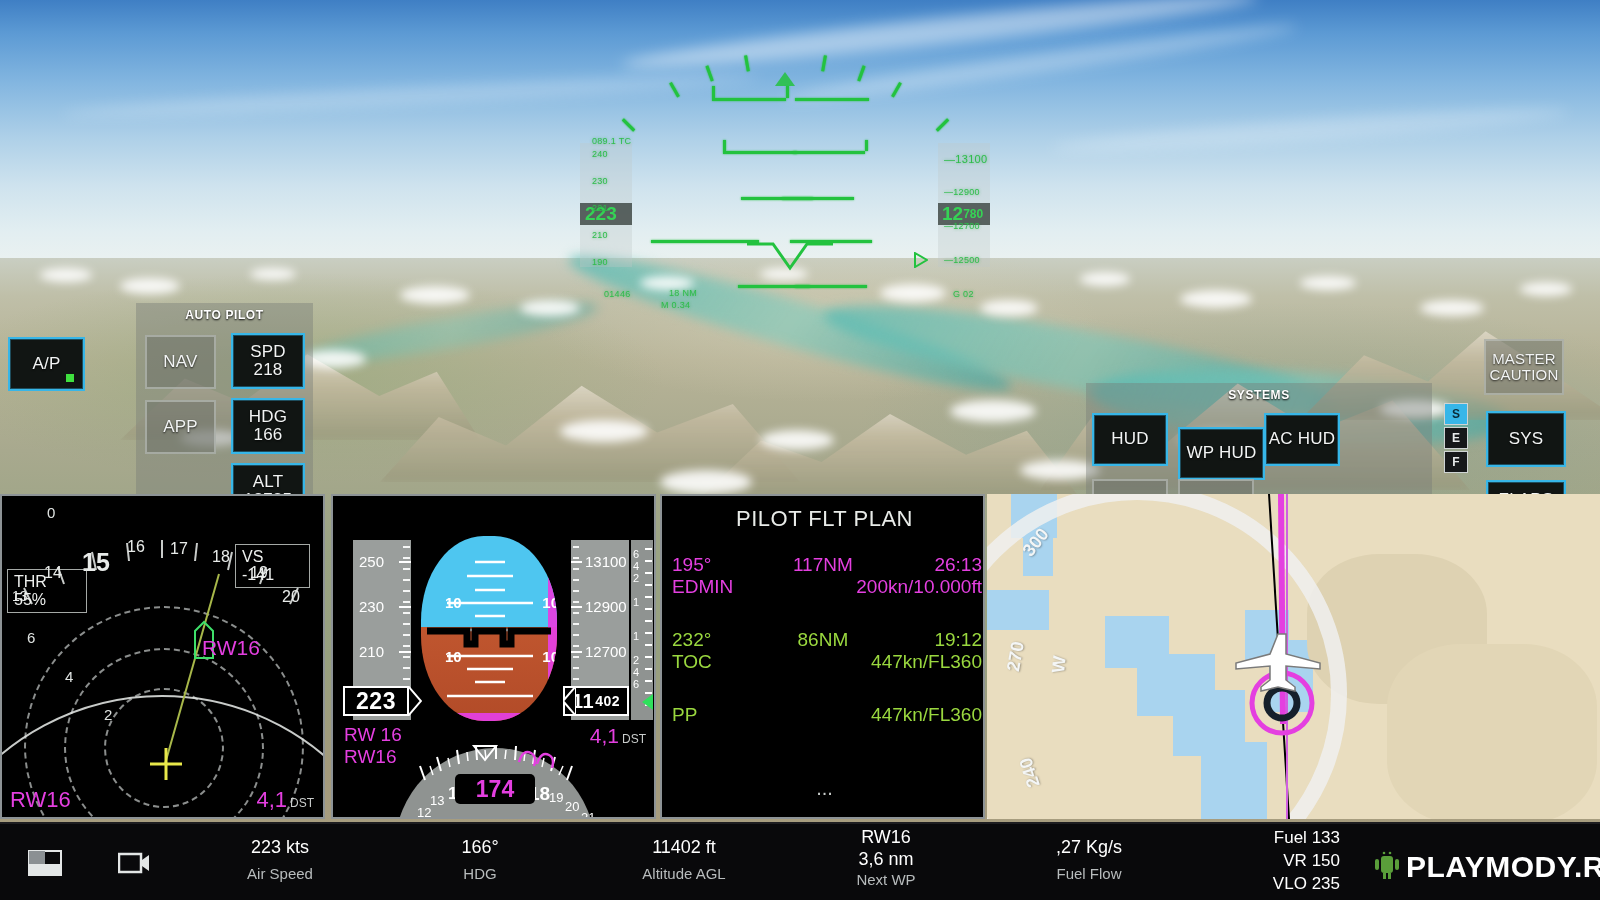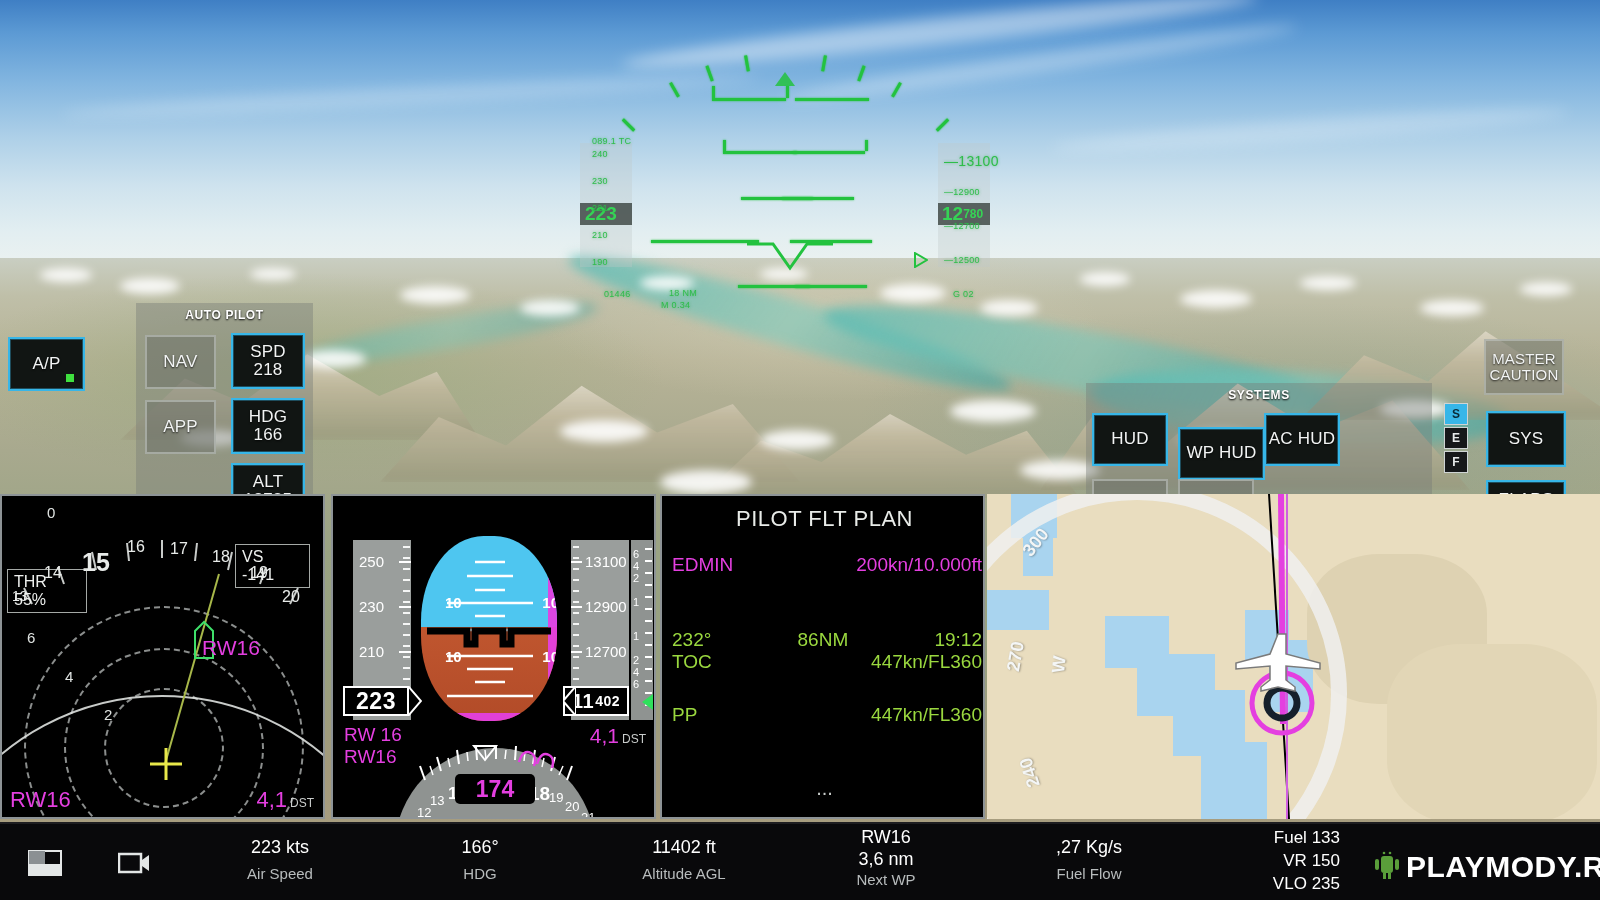--- a/index.html
+++ b/index.html
@@ -215,21 +215,21 @@
         <div class="hud-txt" style="left: 592px; top: 230px; font-size: 9px;">210</div>
         <div class="hud-txt" style="left: 592px; top: 257px; font-size: 9px;">190</div>
       </div>
 
     <div class="hud-tape" style="left:938px;top:143px;width:52px;height:124px"></div>
     <div class="hud-box" style="left:938px;top:203px;width:52px;height:22px;padding-left:4px">
       <span>12</span>
       <span style="font-size:12px">780</span>
     </div>
     <div id="hudaltticks">
-        <div class="hud-txt" style="left: 944px; top: 153px; font-size: 14px;">—13100</div>
+        <div class="hud-txt" style="left: 944px; top: 153px; font-size: 11px;">—13100</div>
         <div class="hud-txt" style="left: 944px; top: 187px; font-size: 9px;">—12900</div>
         <div class="hud-txt" style="left: 944px; top: 221px; font-size: 9px;">—12700</div>
         <div class="hud-txt" style="left: 944px; top: 255px; font-size: 9px;">—12500</div>
       </div>
     <div class="hud-txt" style="left:592px;top:136px;font-size:9px">089.1 TC</div>
     <div class="hud-txt" style="left:604px;top:289px;font-size:9px">01446</div>
     <div class="hud-txt" style="left:669px;top:288px;font-size:9px">18 NM</div>
     <div class="hud-txt" style="left:661px;top:300px;font-size:9px">M 0.34</div>
     <div class="hud-txt" style="left:953px;top:289px;font-size:9px">G 02</div>
     <svg width="14" height="16" style="position:absolute;left:914px;top:252px">
@@ -566,20 +566,25 @@
       </div>
     <div style="position:absolute;left:122px;top:278px;width:80px;height:30px;background:#000;
          border-radius:5px;display:flex;align-items:center;justify-content:center;
          color:#e43fe0;font-size:23px;font-weight:bold">174</div>
   </div>
 
   <div class="inst" style="left:660px;top:494px;width:325px;height:325px">
     <div class="fp-title" style="left:0;top:10px;width:325px;text-align:center">PILOT FLT PLAN</div>
 
     <div class="fp-row" style="left:10px;top:58px">
+      <div class="fp-r1" style="color:#e43fe0">
+        <span>195°</span>
+        <span>117NM</span>
+        <span>26:13</span>
+      </div>
       <div class="fp-r2" style="color:#e43fe0">
         <span>EDMIN</span>
         <span>200kn/10.000ft</span>
       </div>
     </div>
 
     <div class="fp-row" style="left:10px;top:133px">
       <div class="fp-r1" style="color:#9ad83f">
         <span>232°</span>
         <span>86NM</span>

